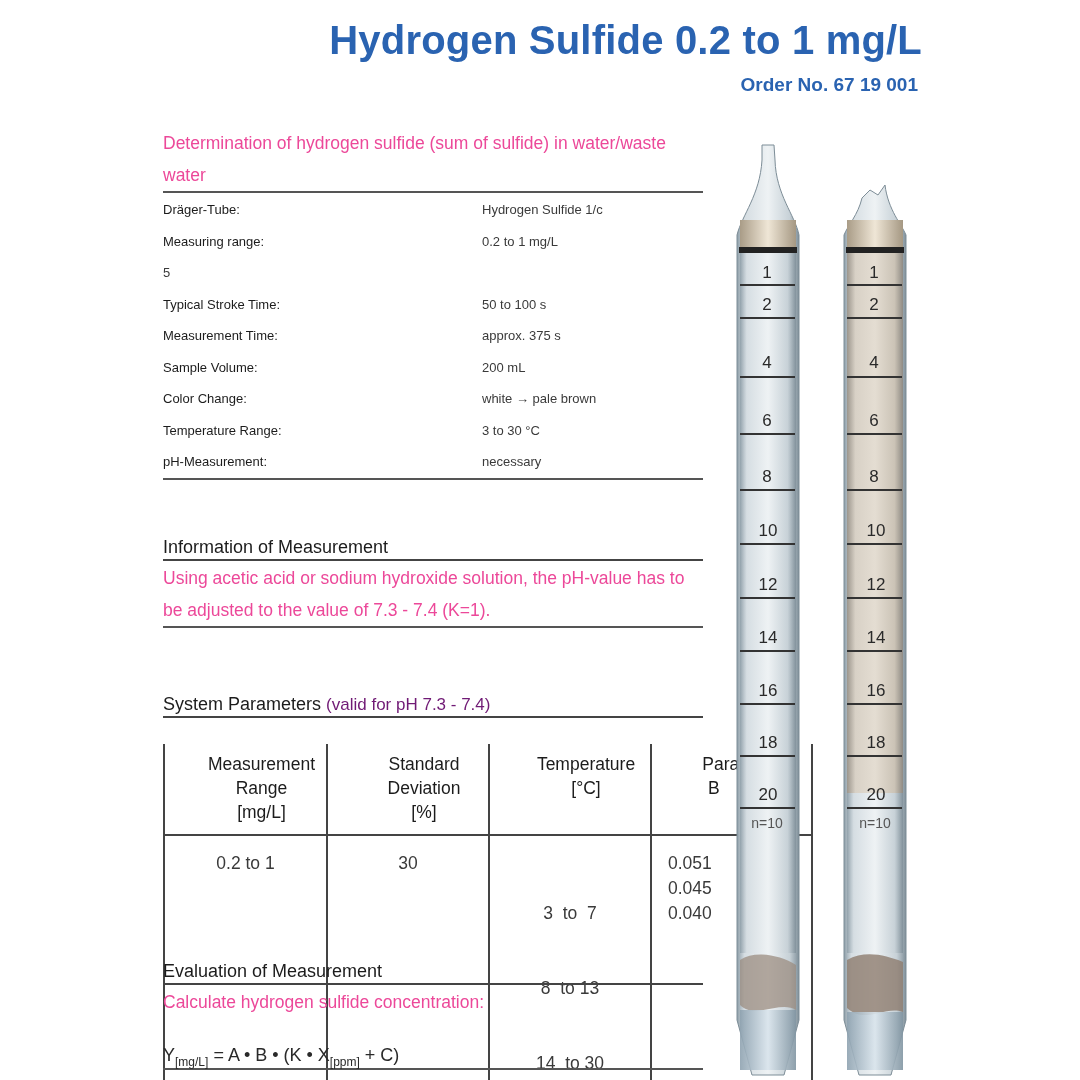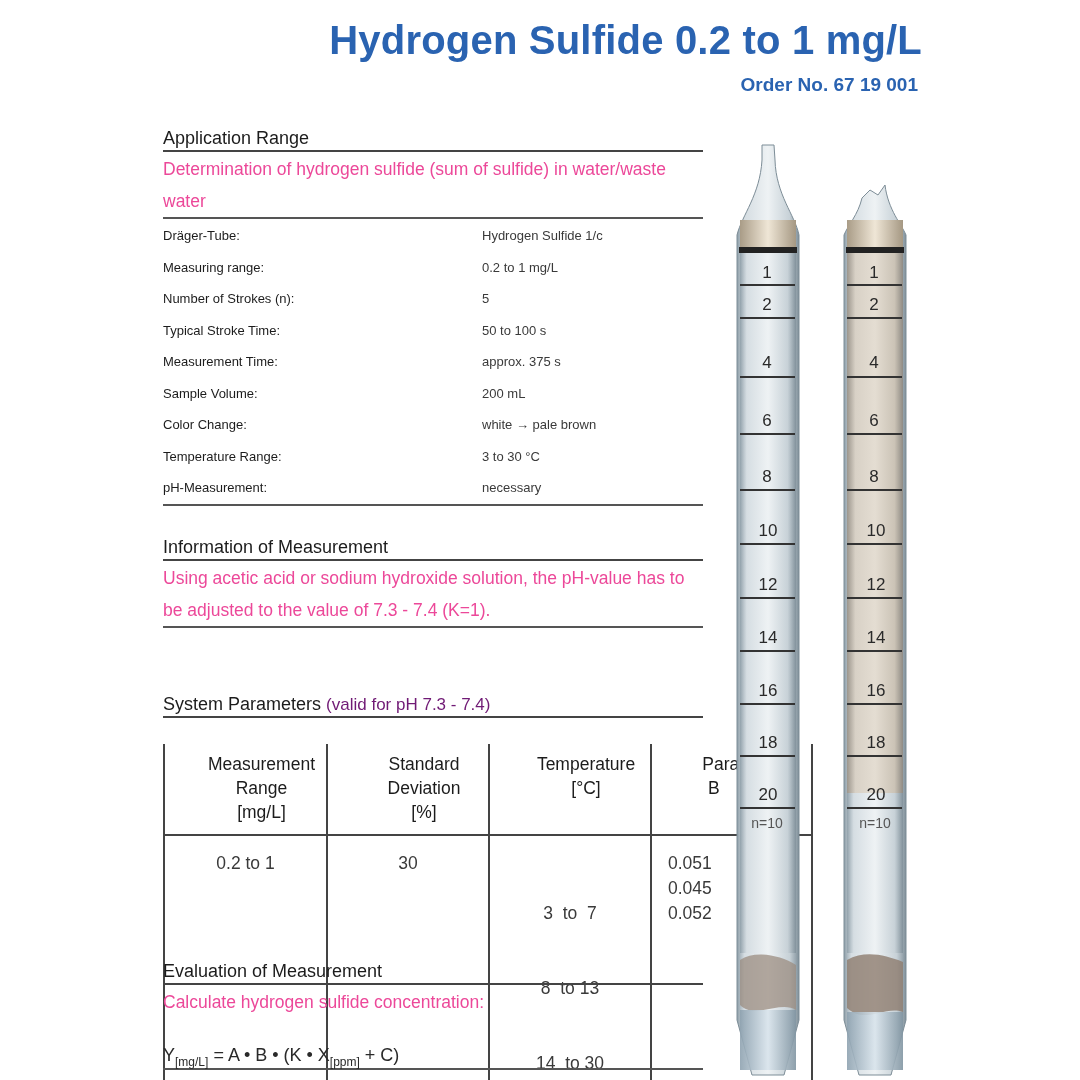--- a/index.html
+++ b/index.html
@@ -24,33 +24,31 @@
   .formula sub { font-size:12px; }
   .tube { position:absolute; }
 </style>
 </head>
 <body>
 
 <div class="title">Hydrogen Sulfide 0.2 to 1 mg/L</div>
 <div class="order">Order No. 67 19 001</div>
 
 <div class="col" style="top:126px;">
-  <div class="sec-h">Application Range</div>
   <div class="txt rule" style="padding-top:2px;">Determination of hydrogen sulfide (sum of sulfide) in water/waste water</div>
   <div class="rule" style="padding-top:1px;">
     <div class="kv">
         <span class="k">Dräger-Tube:</span>
         <span class="v">Hydrogen Sulfide 1/c</span>
       </div>
     <div class="kv">
         <span class="k">Measuring range:</span>
         <span class="v">0.2 to 1 mg/L</span>
       </div>
     <div class="kv">
-        <span class="k">Number of Strokes (n):</span>
         <span class="v">5</span>
       </div>
     <div class="kv">
         <span class="k">Typical Stroke Time:</span>
         <span class="v">50 to 100 s</span>
       </div>
     <div class="kv">
         <span class="k">Measurement Time:</span>
         <span class="v">approx. 375 s</span>
       </div>
@@ -118,21 +116,21 @@
     <td>
       <div class="pb" style="padding:0 40px 0 16px;">
             <span>0.051</span>
             <span>0</span>
           </div>
       <div class="pb" style="padding:0 40px 0 16px;">
             <span>0.045</span>
             <span>0</span>
           </div>
       <div class="pb" style="padding:0 40px 0 16px;">
-            <span>0.052</span>
+            <span>0.040</span>
             <span>0</span>
           </div>
     </td>
   </tr>
 </tbody>
   </table>
 
 <div class="col" style="top:959px;">
   <div class="sec-h">Evaluation of Measurement</div>
   <div class="txt" style="padding-top:2px;">Calculate hydrogen sulfide concentration:</div>

